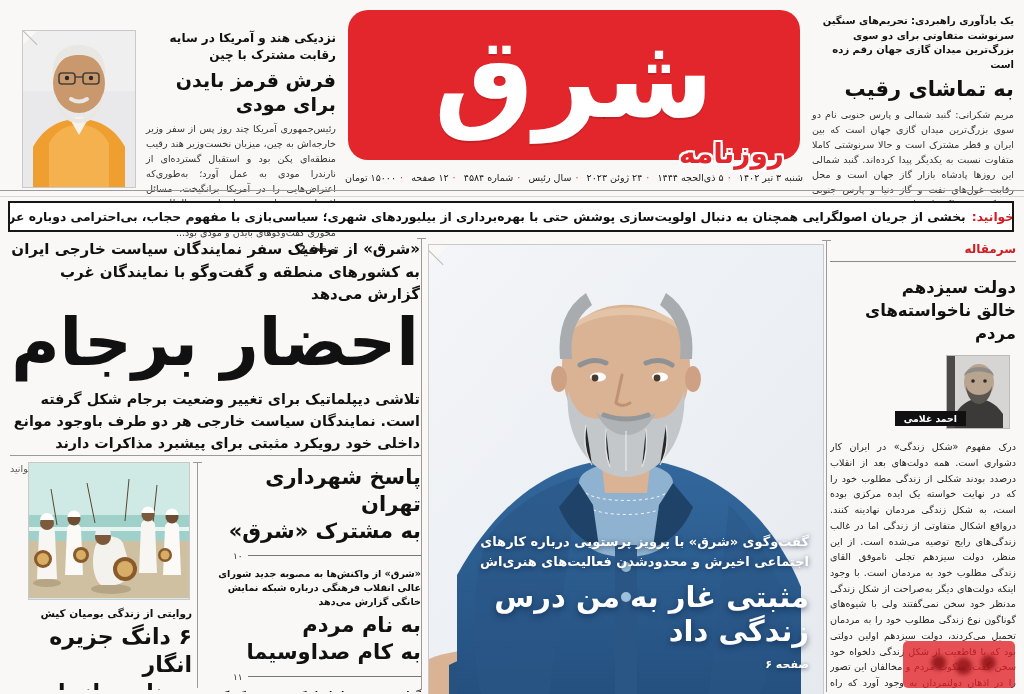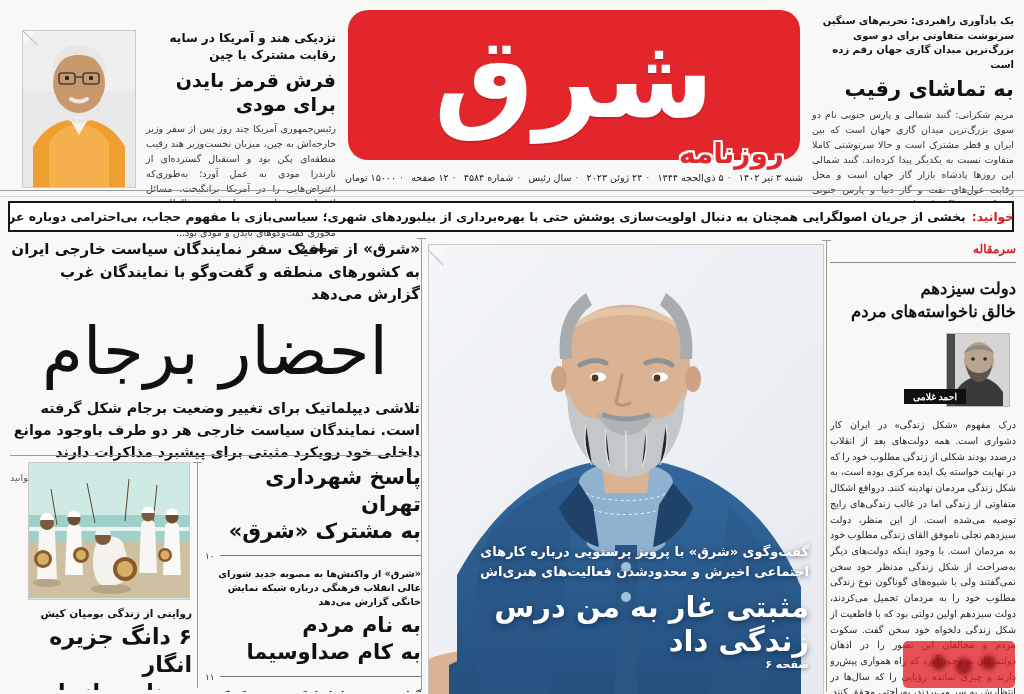--- a/index.html
+++ b/index.html
@@ -35,45 +35,45 @@
   .rule-h{background:#9a9a9a;height:1px;}
   .rule-h2{background:#d8d6d2;height:1px;}
   
   .banner{left:8px;top:201px;width:1002px;height:27px;border:2px solid #161616;background:#fff;
           display:flex;align-items:center;justify-content:center;gap:6px;font-weight:bold;font-size:12.3px;
           white-space:nowrap;overflow:hidden;}
   .banner .lbl{color:#cf1d24;}
   
   .lead{left:10px;top:238px;width:410px;}
   .lead-kicker{font-size:15px;font-weight:bold;line-height:1.5;text-align:right;}
-  .lead-headline{font-size:74px;font-weight:normal;line-height:1.02;text-align:center;margin-top:12px;white-space:nowrap;}
+  .lead-headline{font-size:74px;font-weight:bold;line-height:1.02;text-align:center;margin-top:3px;white-space:nowrap;}
   .lead-deck{font-size:14.3px;font-weight:bold;line-height:1.55;text-align:right;margin-top:12px;}
   .lead-note{font-size:9.5px;color:#555;text-align:left;margin-top:9px;}
   
   .vrule{position:absolute;width:1px;background:#9a9a9a;}
   .vrule::before{content:"";position:absolute;top:0;left:-4px;width:9px;height:1px;background:#9a9a9a;}
   
   .kish-col{left:10px;top:462px;width:182px;height:228px;overflow:hidden;}
   .beach{position:relative;width:160px;height:136px;border:1px solid #c9c9c9;background:#d4ebe7;margin-right:2px;}
   .s-kicker{font-size:10.5px;font-weight:bold;text-align:right;line-height:1.4;margin-top:6px;}
   .s-head{font-size:22px;font-weight:bold;text-align:right;line-height:1.28;margin-top:2px;}
-  .pgmark{display:flex;align-items:center;gap:5px;margin-top:6px;}
+  .pgmark{display:flex;align-items:center;gap:5px;margin-top:6px;margin-left:28px;}
   .pgmark .mrule{flex:1;border-top:1px solid #777;}
   .pgmark .n{font-size:9px;color:#333;}
   .btm-right{left:205px;top:462px;width:216px;height:230px;overflow:hidden;}
   .btm-right .s-head{font-size:21px;}
   .btm-right .s-kicker{font-size:9.6px;line-height:1.5;}
   
   .lead-photo{left:428px;top:244px;width:394px;height:450px;border:1px solid #c9c9c9;background:#edf0f3;overflow:hidden;}
   .caption{position:absolute;left:0;right:0;bottom:24px;padding:0 14px;text-align:right;color:#fff;z-index:4;}
   .cap-kicker{font-size:13px;font-weight:bold;line-height:1.55;text-shadow:0 1px 5px rgba(10,30,60,.65);}
   .cap-head{font-size:29px;font-weight:bold;margin-top:8px;text-shadow:0 2px 6px rgba(10,30,60,.6);}
-  .cap-page{font-size:11px;font-weight:bold;text-shadow:0 1px 4px rgba(10,30,60,.65);}
-  
-  .editorial{left:830px;top:242px;width:186px;height:452px;overflow:hidden;font-family:Liberation Serif, serif;}
+  .cap-page{font-size:11px;font-weight:bold;margin-top:10px;text-shadow:0 1px 4px rgba(10,30,60,.65);}
+  
+  .editorial{left:830px;top:242px;width:186px;height:452px;overflow:hidden;}
   .ed-label{color:#cf1d24;font-size:12px;font-weight:bold;text-align:right;letter-spacing:5px;}
   .ed-rule{border-bottom:1px solid #8a8a8a;margin-top:5px;}
   .ed-head{font-size:16.5px;font-weight:bold;line-height:1.4;text-align:right;margin-top:14px;}
   .ed-author{position:relative;height:84px;margin-top:8px;}
   .ed-photo{position:absolute;left:auto;right:6px;top:2px;width:62px;height:72px;background:#d2d2d2;
             border:1px solid #bbb;overflow:hidden;}
   .ed-tag{position:absolute;right:50px;top:58px;background:#101010;color:#fff;font-size:9.3px;
           font-weight:bold;padding:2px 9px;white-space:nowrap;}
   .ed-body{font-size:9.6px;line-height:1.64;text-align:justify;color:#222;margin-top:2px;}
   .ed-body::first-line{}

